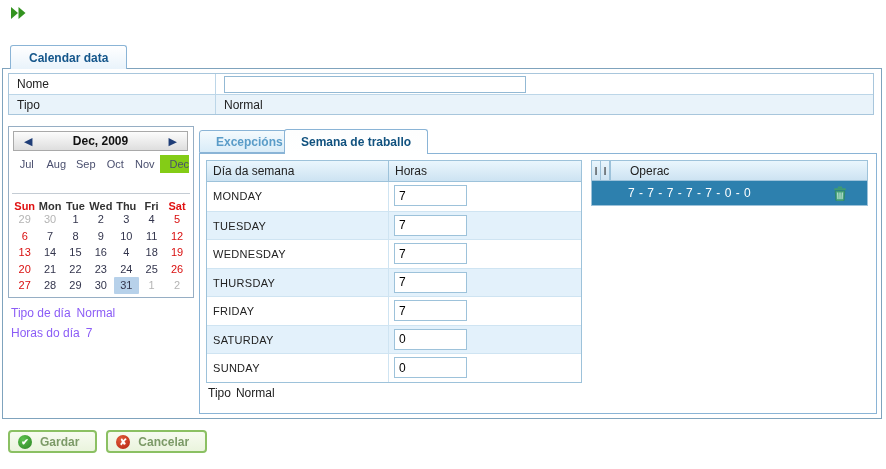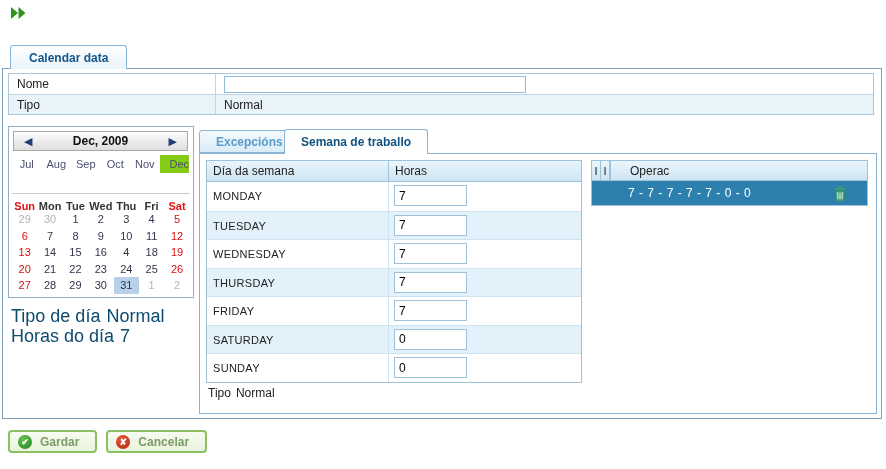--- a/index.html
+++ b/index.html
@@ -48,21 +48,21 @@
   .dcell { width:25.4px; text-align:center; font-size:11px; font-weight:bold; color:#333; }
   .dcell.wk { color:#e01111; }
   .calweeks { position:absolute; left:3px; top:84px; width:178px; }
   .wrow { display:flex; height:16.6px; }
   .cday { width:25.4px; text-align:center; font-size:11px; color:#33354d;
     line-height:16.6px; cursor:pointer; }
   .cday.wk { color:#d90f0f; }
   .cday.dim { color:#b4b4b4; }
   .cday.sel { background:#b7d1ea; border-radius:1px; }
 
-  .dayinfo { position:absolute; left:8px; font-size:18px; color:#0c4a6e; }
+  .dayinfo { position:absolute; left:8px; font-size:12px; color:#8b5cf6; }
   .dayinfo b { font-weight:normal; margin-left:6px; }
 
   
   .tab2 { position:absolute; height:23px; padding:0 16px; border:1px solid #8ab4d6;
     border-radius:3px 3px 0 0; display:flex; align-items:center; font-weight:bold; }
   .tab2.inactive { left:196px; top:61px; background:linear-gradient(#f4fafd,#d9ecf8);
     color:#5a9cc8; }
   .tab2.active { left:281px; top:60px; height:25px; background:linear-gradient(#fdfefe,#ffffff);
     color:#11527f; border-bottom:none; z-index:3; }
 

